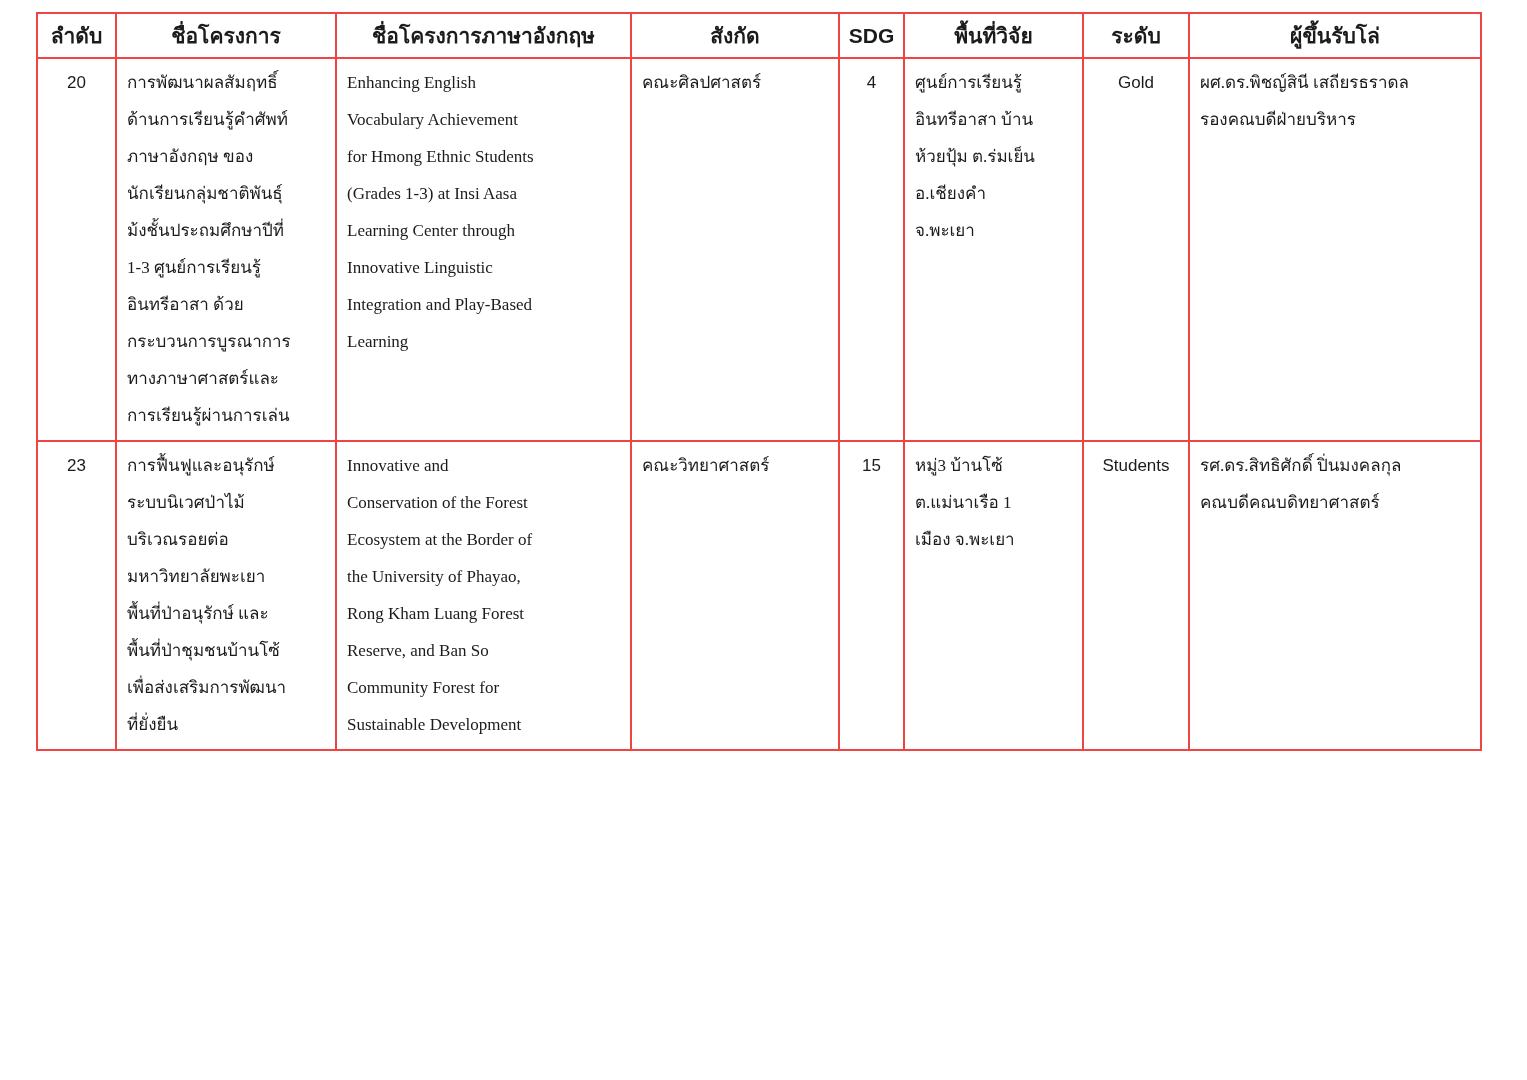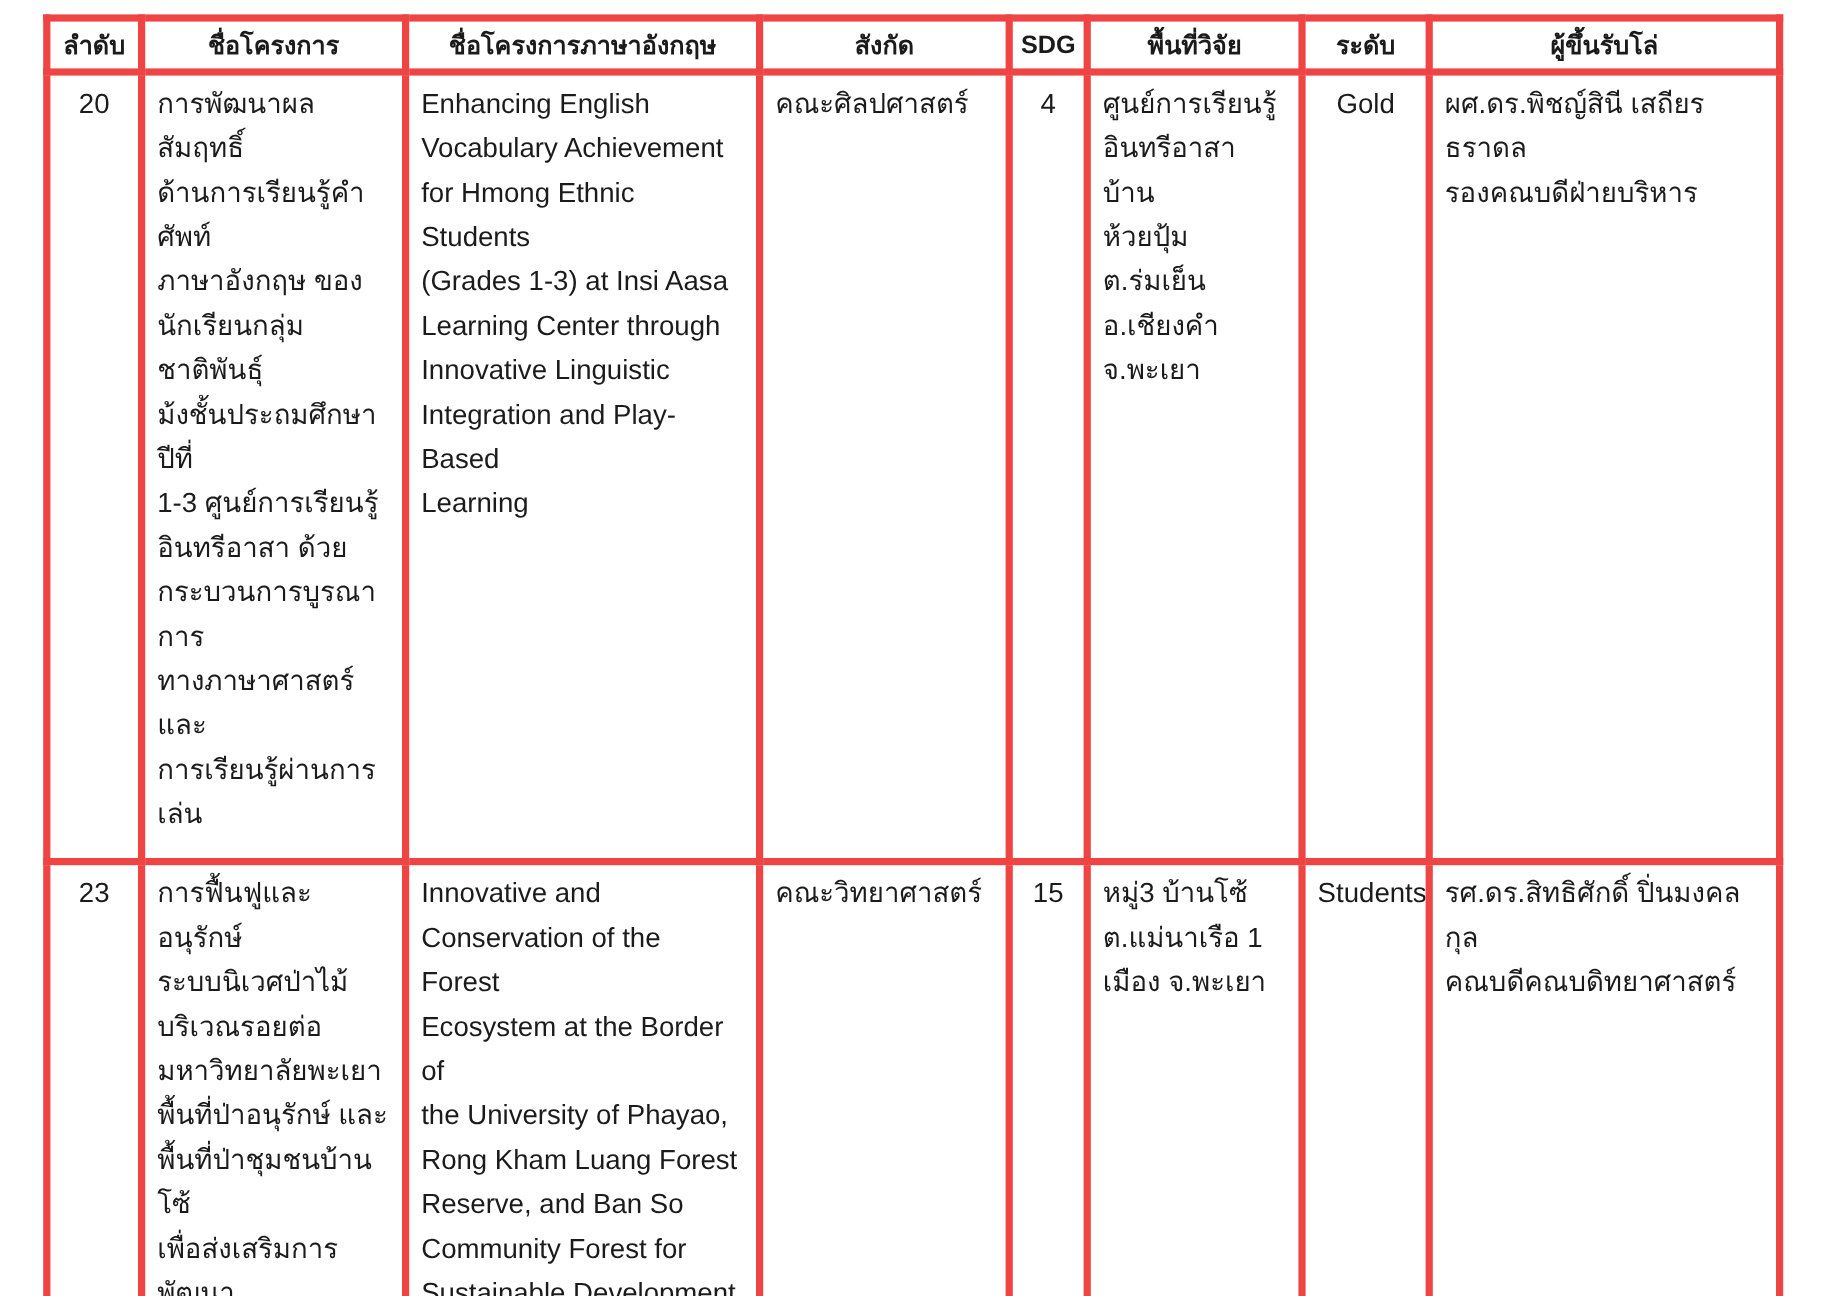--- a/index.html
+++ b/index.html
@@ -17,40 +17,40 @@
   }
   table.doc-table {
     position: absolute;
     left: 36px; top: 12px;
     width: 1444px;
     border-collapse: collapse;
     table-layout: fixed;
     background: #ffffff;
   }
   table.doc-table th, table.doc-table td {
-    border: 6px solid #ef4444;
+    border: 2px solid #ef4444;
     vertical-align: top;
     overflow: hidden;
   }
   table.doc-table th {
     height: 45px;
     vertical-align: middle;
     text-align: center;
     font-weight: bold;
     font-size: 21px;
     padding: 2px 4px;
   }
   table.doc-table td {
-    font-size: 23px;
+    font-size: 17px;
     line-height: 37px;
-    padding: 5px 10px 18px 10px;
+    padding: 5px 10px 6px 10px;
     white-space: pre-line;
   }
   td.c-center { text-align: center; }
-  td.c-left   { text-align: left; }
+  td.c-left   { text-align: left; font-family: Liberation Serif, serif; }
   tr.row-20 { height: 368px; }
   tr.row-21 { height: 295px; }
 </style>
 </head>
 <body>
 
 <div class="page">
   <table class="doc-table">
     <colgroup>
       <col style="width:79px">

